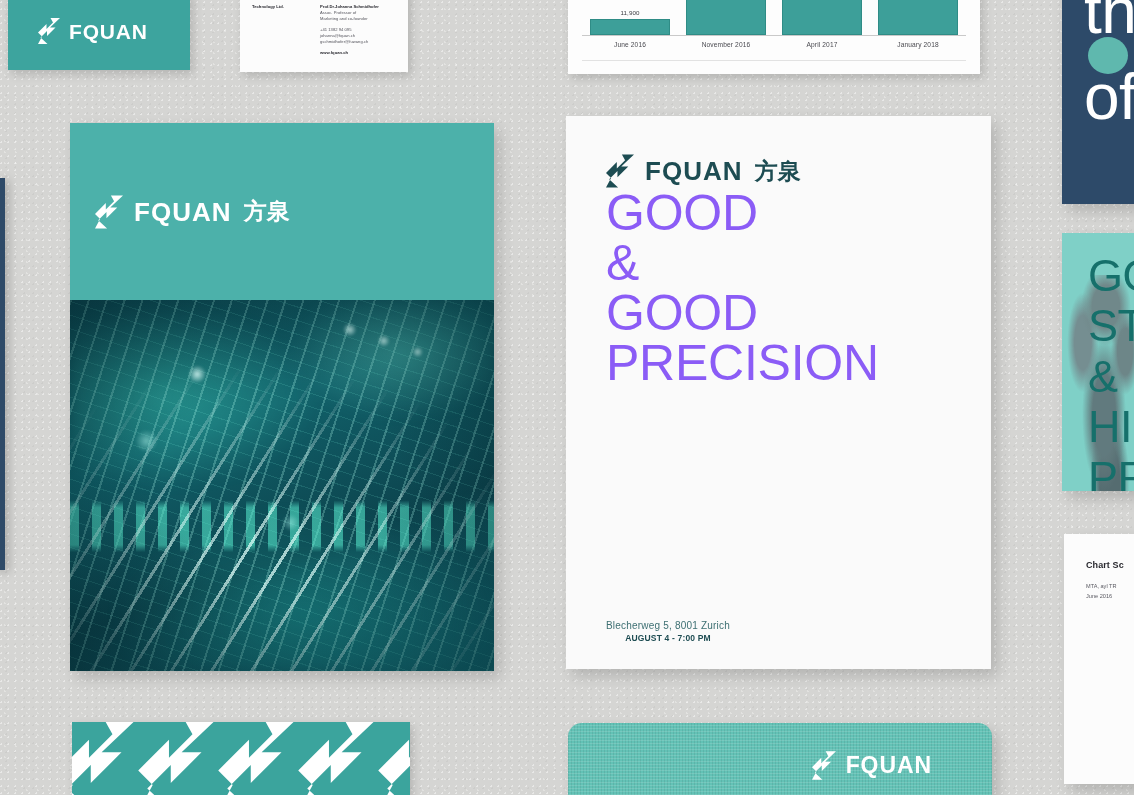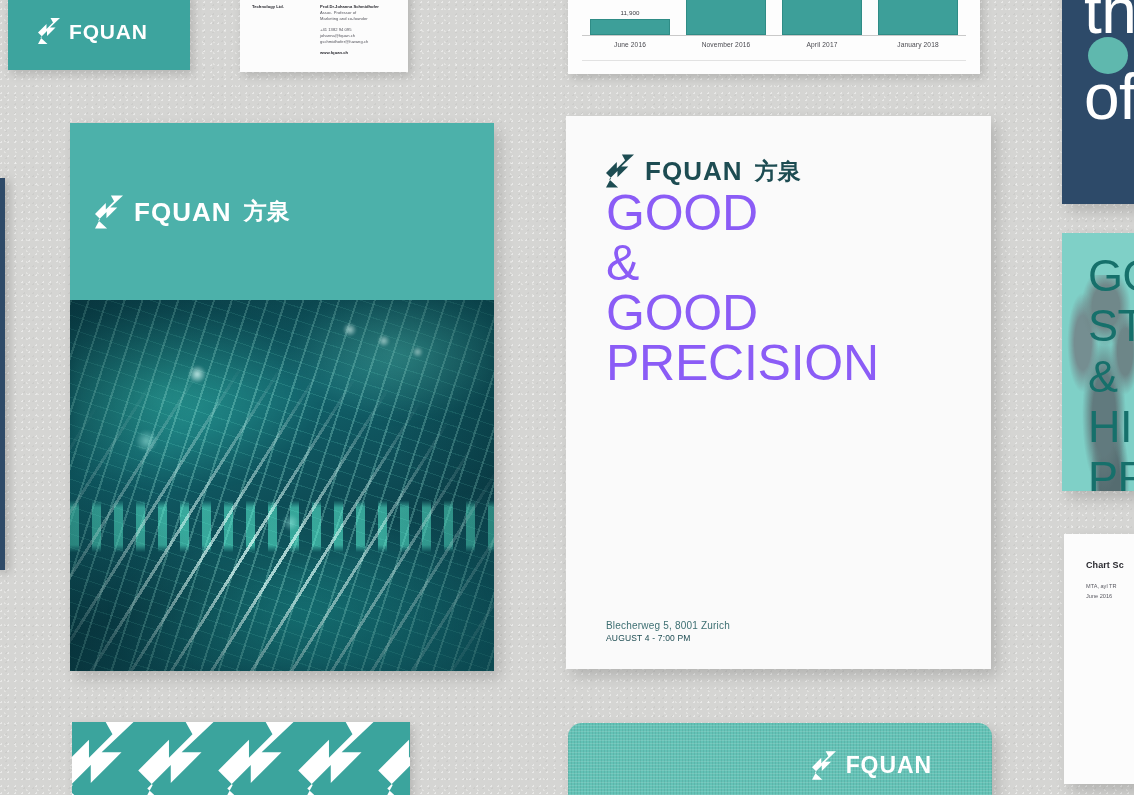--- a/index.html
+++ b/index.html
@@ -219,21 +219,21 @@
     font-weight: 400;
     letter-spacing: -.005em;
   }
   #poster .headline div { white-space: nowrap; }
   #poster .poster-foot {
     position: absolute;
     left: 40px; bottom: 26px;
     filter: blur(.25px);
   }
   #poster .pf-addr { font-size: 10px; color: #3d6f72; letter-spacing: .02em; }
-  #poster .pf-when { font-size: 8.5px; color: #1d4c52; font-weight: 400; letter-spacing: .02em; margin-top: 2px; }
+  #poster .pf-when { font-size: 8.5px; color: #1d4c52; font-weight: 700; letter-spacing: .02em; margin-top: 2px; text-align: center; }
 
   
   #poster-teal {
     left: 1062px; top: 233px;
     width: 86px; height: 258px;
     background: #7fd0c7;
     overflow: hidden;
     padding: 18px 0 0 26px;
   }
   .robot-hand {

